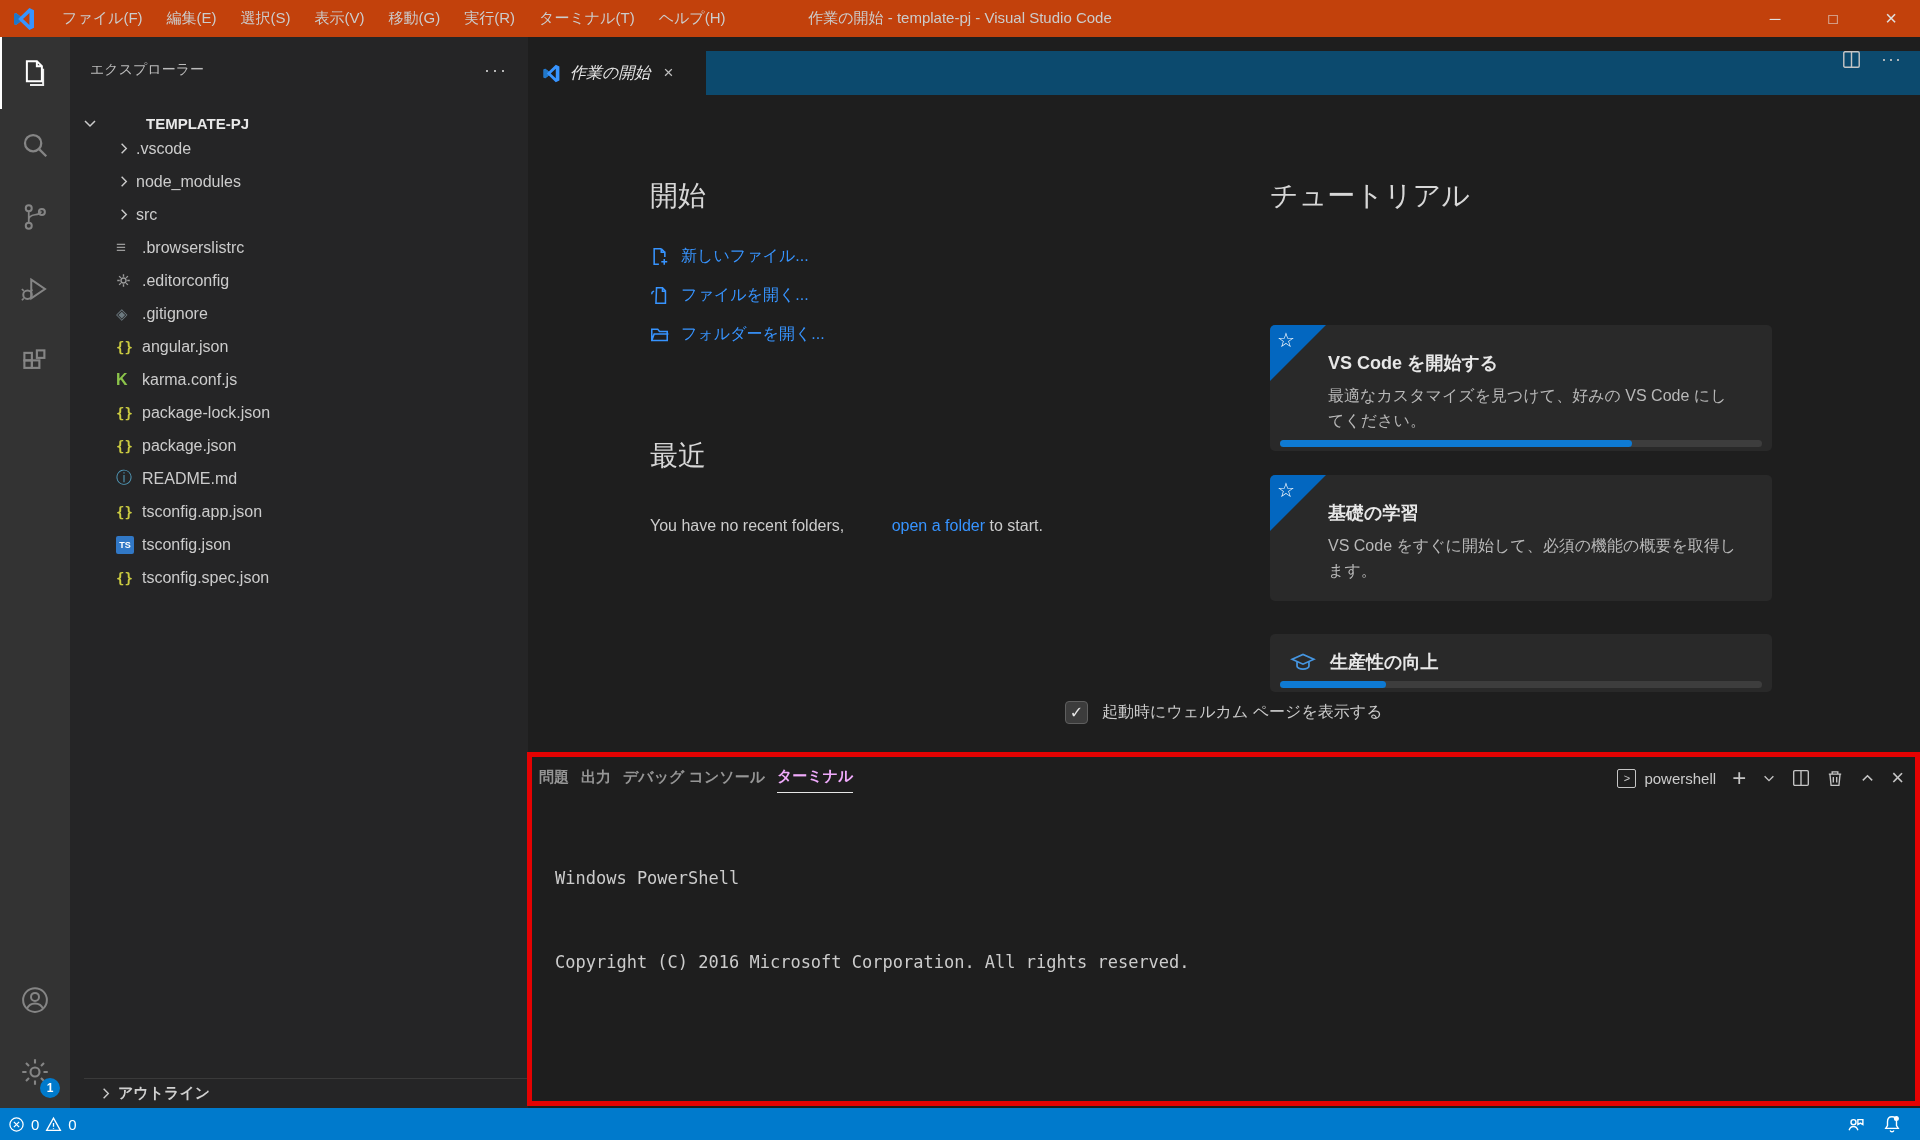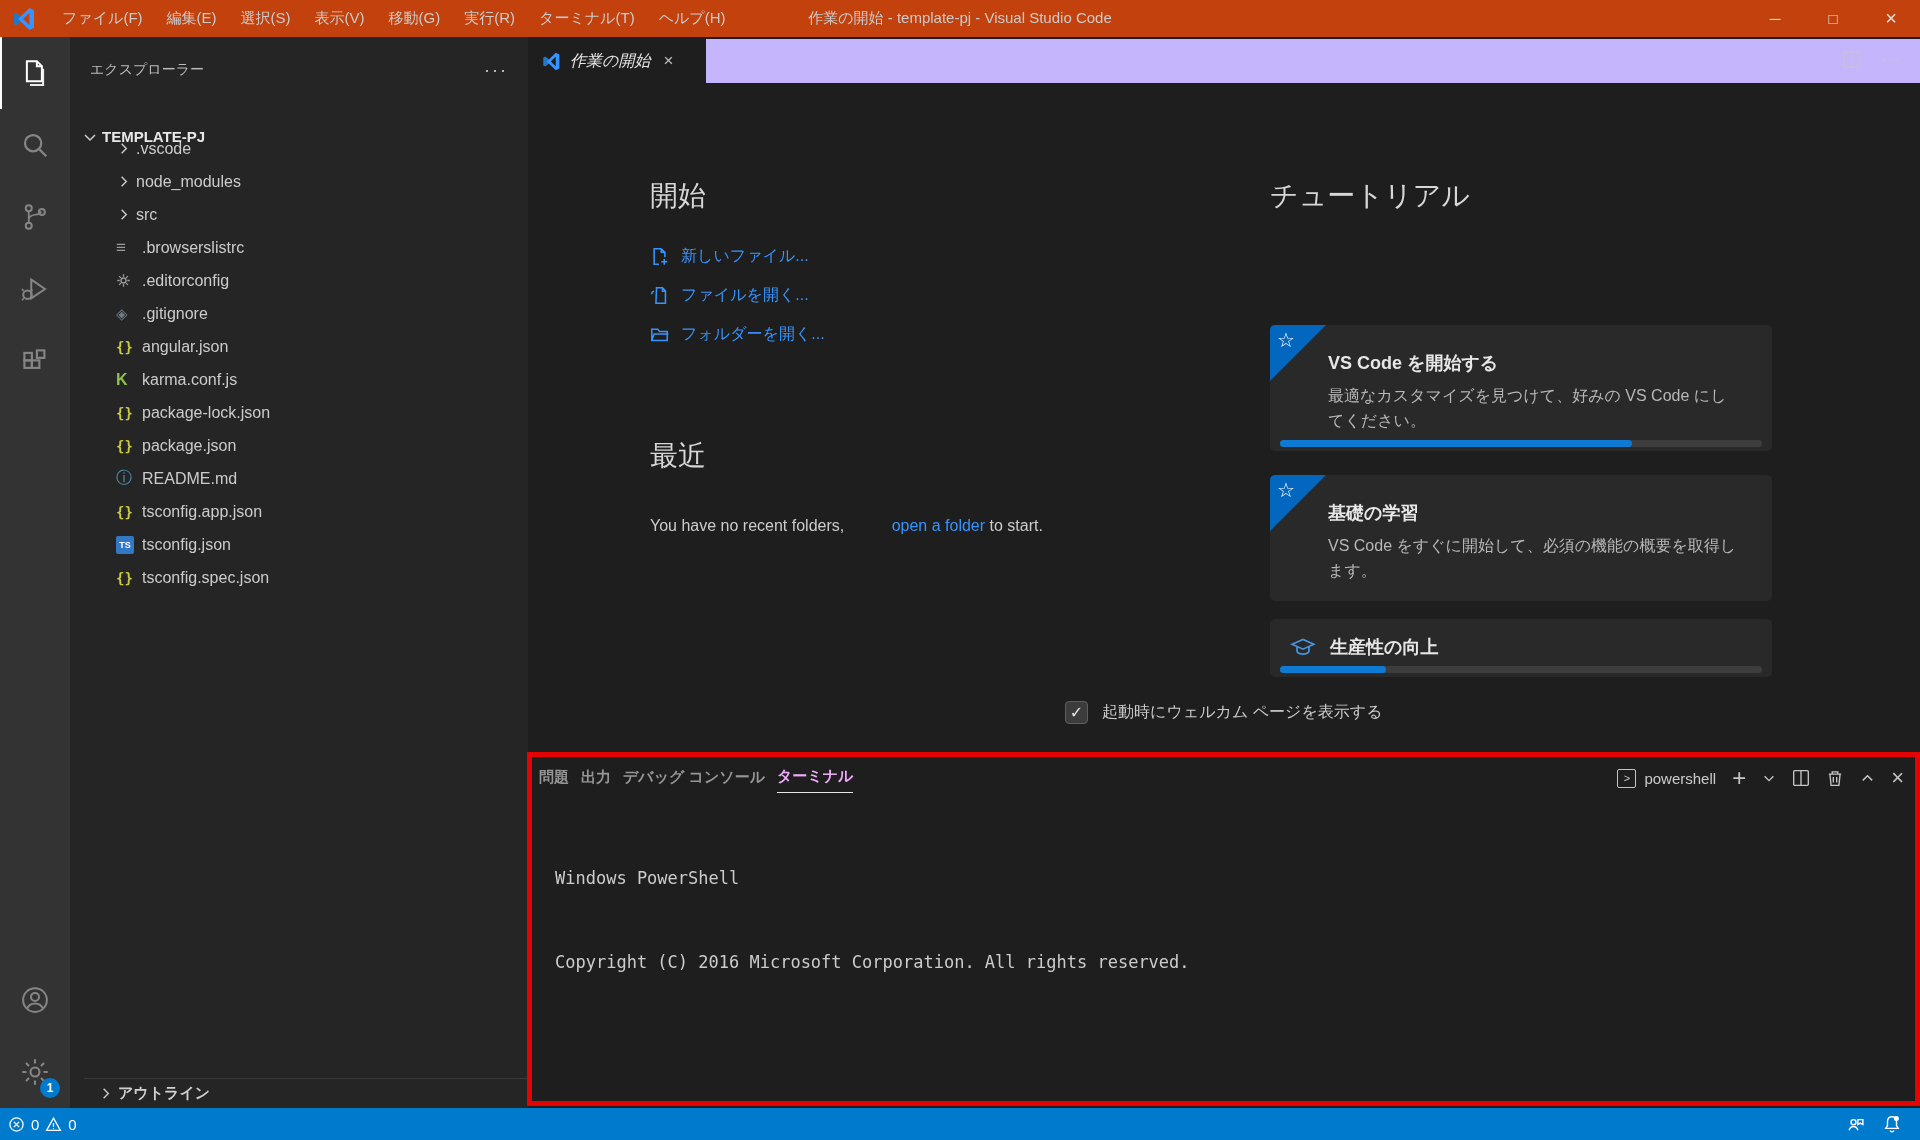--- a/index.html
+++ b/index.html
@@ -27,41 +27,41 @@
   .act-bottom { position:absolute; bottom:0; left:0; }
   .badge { position:absolute; right:10px; bottom:10px; width:20px; height:20px; border-radius:50%;
            background:#007acc; color:#fff; font-size:12px; font-weight:bold;
            display:flex; align-items:center; justify-content:center; }
 
   
   #sidebar { position:absolute; left:70px; top:37px; width:458px; height:1071px; background:#252526; color:#cccccc; }
   #sb-header { position:absolute; left:0; top:18px; width:458px; height:30px; display:flex; align-items:center;
                padding:0 20px; font-size:14px; color:#bbbbbb; }
   #sb-more { margin-left:auto; font-size:18px; letter-spacing:2px; color:#cccccc; cursor:pointer; }
-  #project-row { position:absolute; left:0; top:78px; width:458px; height:30px; display:flex; align-items:flex-end;
-                 padding-left:12px; font-weight:bold; font-size:15px; color:#e8e8e8; cursor:pointer; }
+  #project-row { position:absolute; left:0; top:78px; width:458px; height:30px; display:flex; align-items:flex-start;
+                 padding-left:12px; font-weight:bold; font-size:15px; color:#e8e8e8; cursor:pointer;gap:44px; }
   #file-rows { position:absolute; left:0; top:95px; width:458px;padding-left:20px; }
   .frow { height:33px; display:flex; align-items:center; padding-left:26px; font-size:16px; cursor:pointer; }
   .chev { width:20px; color:#cccccc; display:flex; align-items:center; }
   .ficon { width:26px; display:flex; align-items:center; justify-content:flex-start; font-size:14px; }
   .ic-braces { color:#cbcb41; font-weight:bold; font-family:"DejaVu Sans Mono",monospace; }
   .ic-karma  { color:#8bc34a; font-weight:bold; font-size:16px; }
   .ic-list   { color:#9a9a9a; font-size:17px; }
   .ic-gear   { color:#9a9a9a; }
   .ic-git    { color:#6d7a80; font-size:15px; }
   .ic-info   { color:#519aba; font-size:16px; }
   .ic-ts { background:#3178c6; color:#fff; width:18px; height:18px; border-radius:2px;
            font-size:9px; font-weight:bold; display:flex; align-items:center; justify-content:center; }
   #outline-row { position:absolute; left:0; top:1041px; width:458px; height:30px; display:flex; align-items:center;
                  padding-left:14px; font-size:15px; font-weight:bold; color:#d0d0d0;
                  border-top:1px solid #3a3a3a; cursor:pointer;margin-left:14px; }
 
   
   #main { position:absolute; left:528px; top:37px; width:1392px; height:1071px; background:#1e1e1e; }
-  #tabbar { position:absolute; left:0; top:2px; width:1392px; height:44px; background:#c4b5fd; display:flex; }
+  #tabbar { position:absolute; left:0; top:14px; width:1392px; height:44px; background:#0c4a6e; display:flex; }
   #tab-active { width:178px; height:44px; background:#1e1e1e; display:flex; align-items:center;
                 padding:0 10px 0 14px; gap:9px; cursor:pointer; }
   #tab-active .tab-label { font-size:16px; font-style:italic; color:#e7e7e7; }
   .tab-close { color:#c0c0c0; font-size:17px; margin-left:4px; }
   #editor-actions { position:absolute; right:18px; top:0; height:44px; display:flex; align-items:center; gap:20px; color:#c5c5c5; }
 
   #welcome { position:absolute; left:0; top:44px; width:1392px; height:715px; }
   .w-heading { font-size:28px; font-weight:400; color:#d7d7d7; }
   #start-col { position:absolute; left:122px; top:96px; width:420px; }
   .start-link { display:flex; align-items:center; gap:12px; color:#3794ff; font-size:16px;
@@ -77,21 +77,21 @@
   .ribbon span { position:absolute; left:7px; top:3px; font-size:20px; }
   .card-title { font-size:18px; font-weight:bold; color:#e7e7e7; }
   .card-desc { font-size:16px; color:#b8b8b8; line-height:25px; margin-top:8px; }
   .progress-track { position:absolute; left:10px; right:10px; bottom:4px; height:7px;
                     background:#3d3d3d; border-radius:4px; }
   .progress-fill { height:7px; background:#0e7ad3; border-radius:4px; }
   #card1 { top:148px; height:126px; }
   #card1 .card-body { padding:26px 30px 0 58px; }
   #card2 { top:298px; height:126px; }
   #card2 .card-body { padding:26px 30px 0 58px; }
-  #card3 { top:442px; height:58px; }
+  #card3 { top:457px; height:58px; }
   #card3 .card-body { padding:15px 20px 0 20px; display:flex; align-items:center; gap:14px; }
 
   #startup-row { position:absolute; left:537px; top:620px; display:flex; align-items:center; gap:14px; }
   #startup-checkbox { width:23px; height:23px; background:#3c3c3c; border:1px solid #5f5f5f; border-radius:4px;
                       display:flex; align-items:center; justify-content:center; color:#e8e8e8; font-size:16px; cursor:pointer; }
   #startup-label { font-size:16px; color:#cccccc; }
 
   
   #panel { position:absolute; left:527px; top:752px; width:1393px; height:354px; background:#1e1e1e; }
   #red-box { position:absolute; left:527px; top:752px; width:1393px; height:354px;

